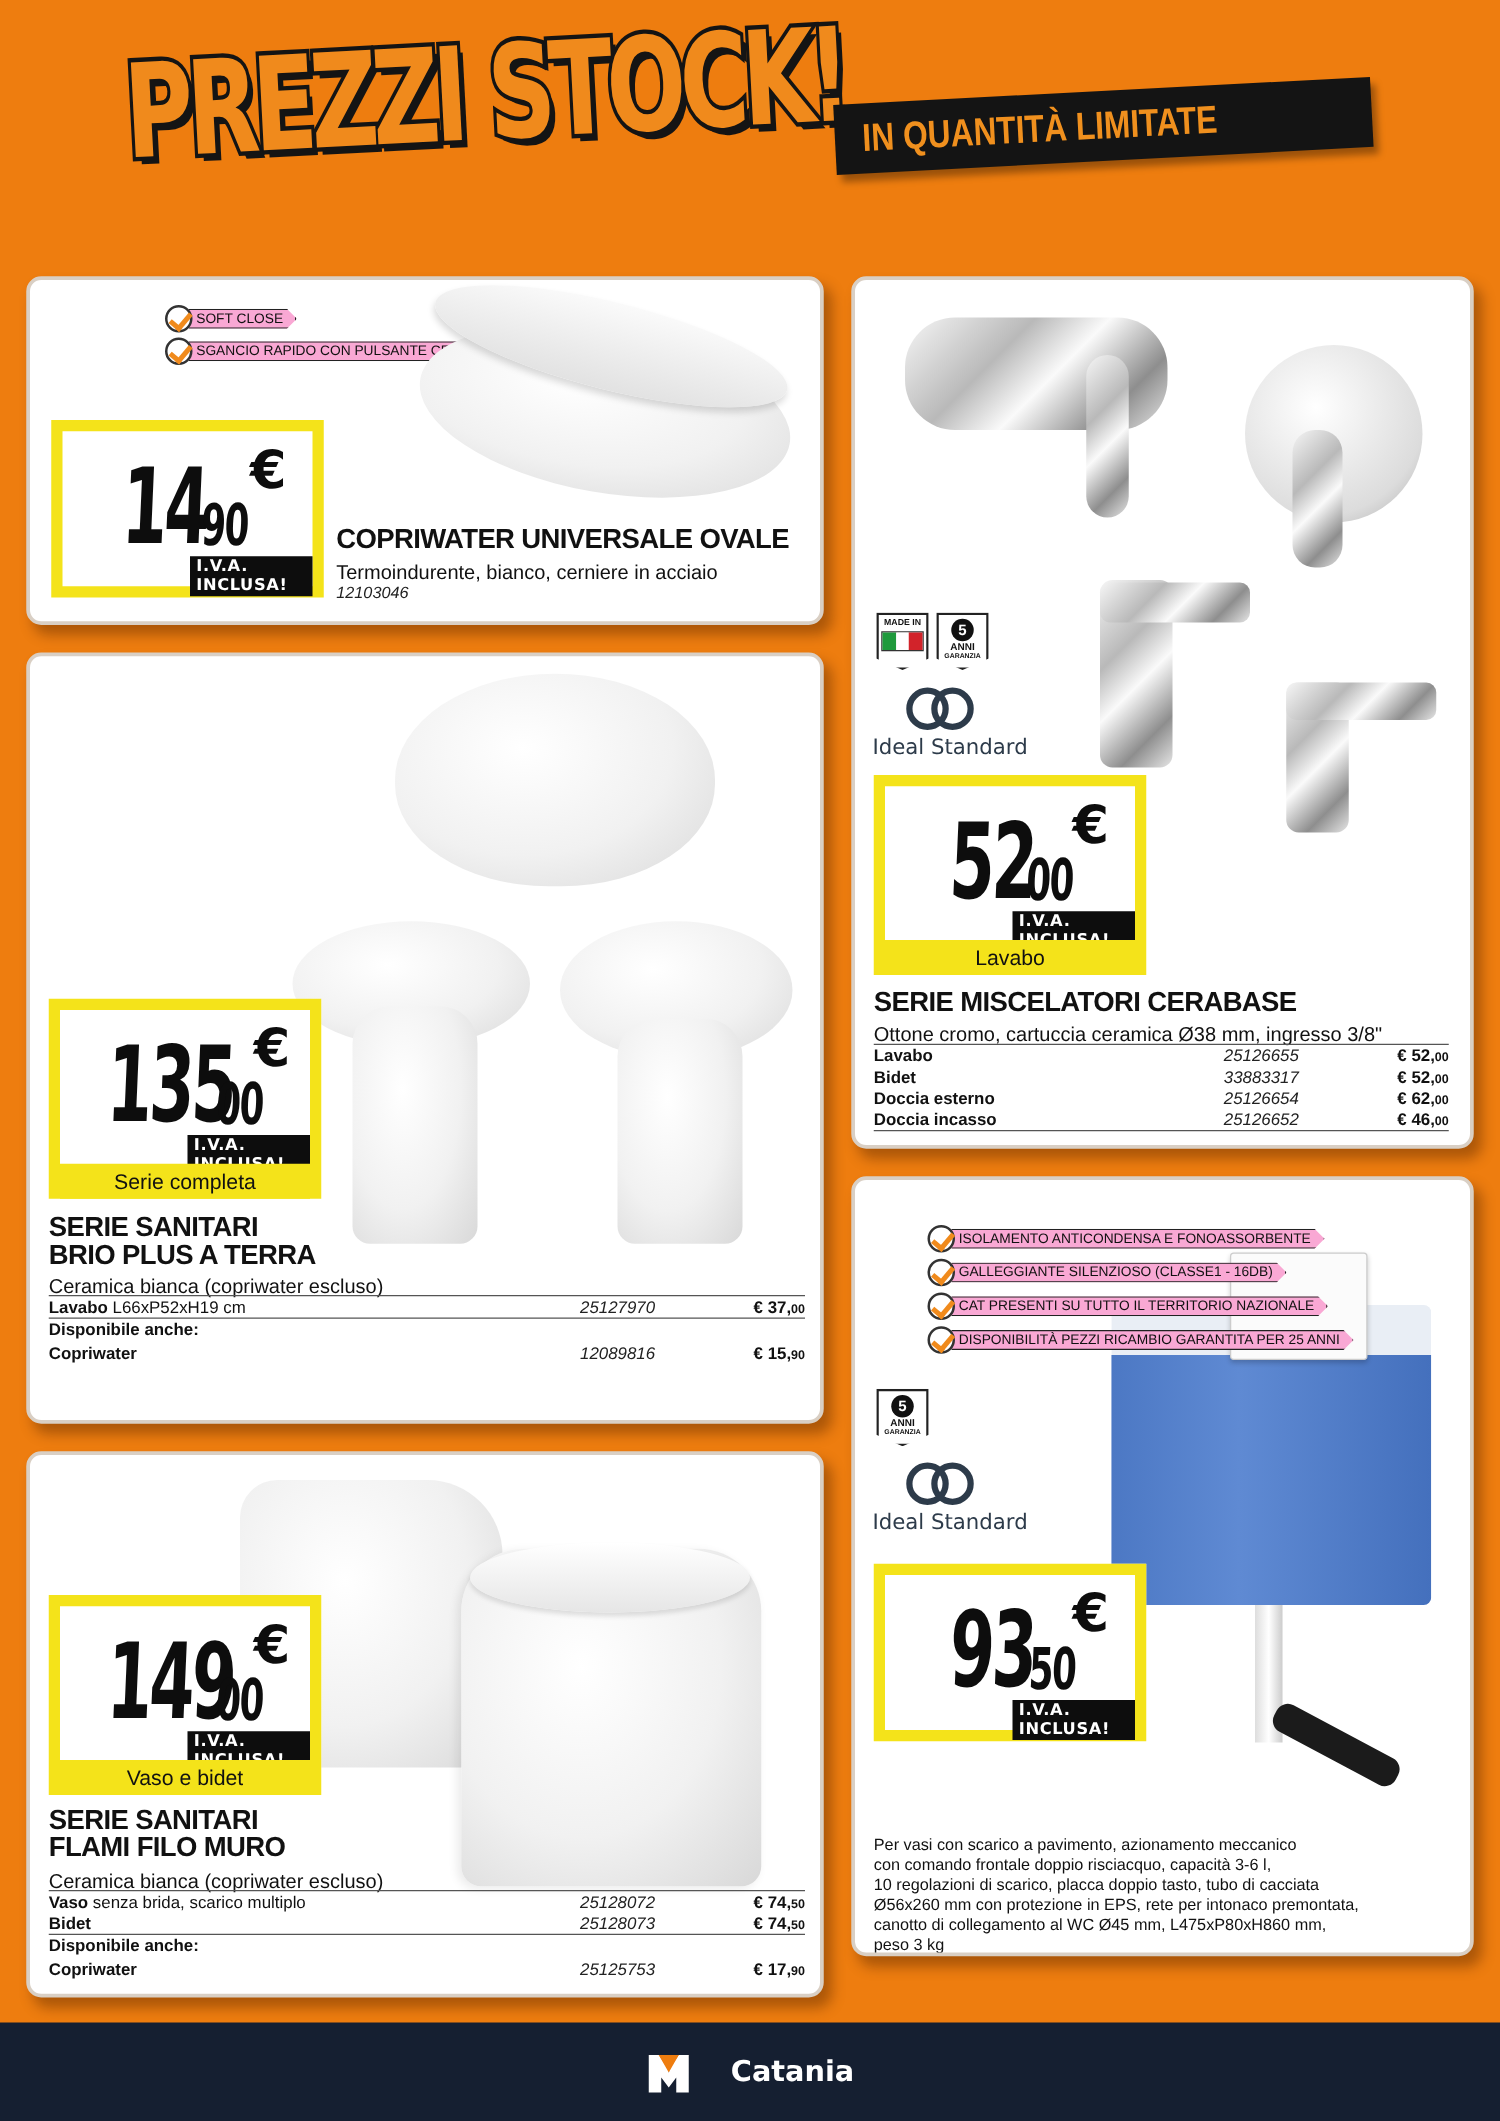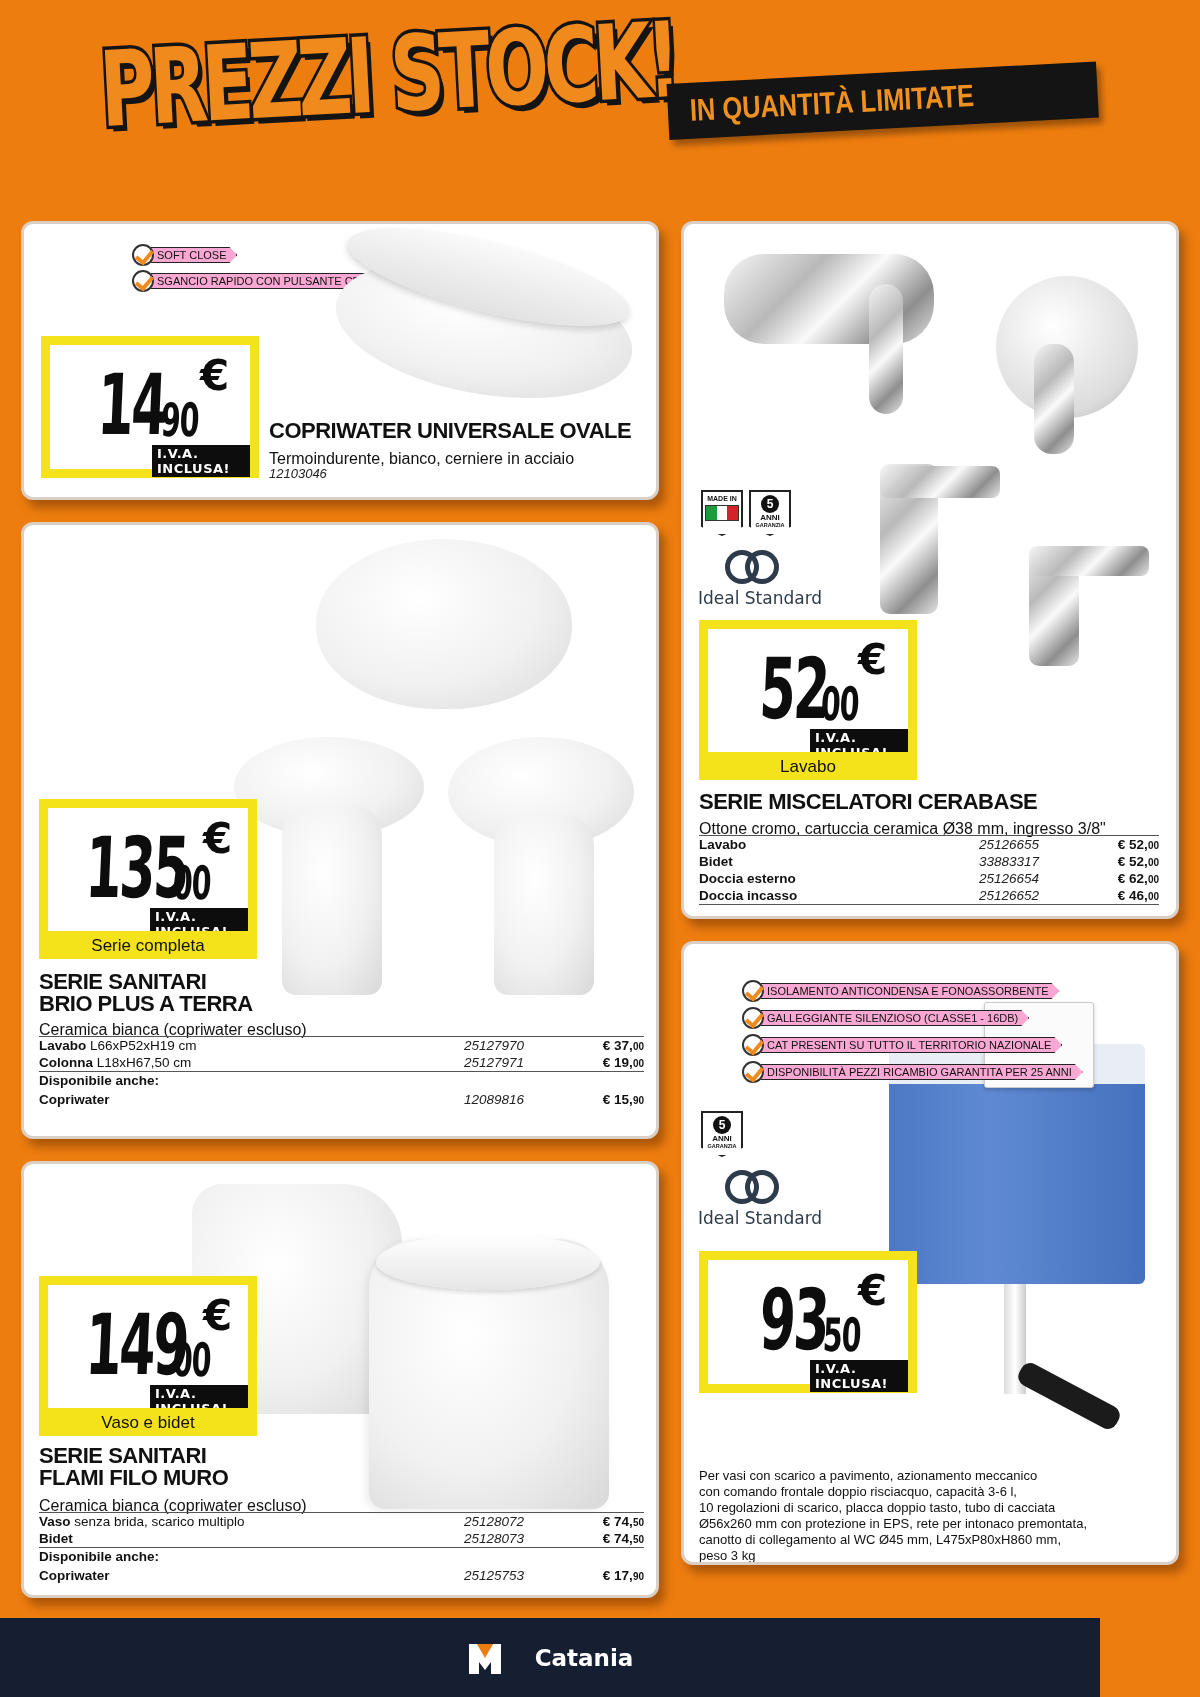--- a/index.html
+++ b/index.html
@@ -116,21 +116,21 @@
     border-radius: 50%; font-size: 12px; line-height: 18px;
   }
   .badge-5 .bt1 { font-size: 8px; line-height: 8px; margin-top: 1px; }
   .badge-5 .bt2 { font-size: 5.5px; line-height: 7px; }
   .ideal-logo { position: absolute; text-align: center; }
   .rings { position: relative; width: 60px; height: 36px; margin: 0 auto; }
   .rings i { position: absolute; top: 0; width: 34px; height: 34px; border: 5px solid #2d3b4a; border-radius: 50%; }
   .ideal-name { font-family: "DejaVu Sans", sans-serif; font-size: 17px; color: #2d3b4a; margin-top: 2px; white-space: nowrap; }
   
   .footer {
-    position: absolute; left: 0; top: 1618px; width: 1100px; height: 79px; background: #151f31;
+    position: absolute; left: 0; top: 1618px; width: 1200px; height: 79px; background: #151f31;
     display: flex; align-items: center; justify-content: center; gap: 32px;
   }
   .footer-logo { width: 36px; height: 36px; position: relative; }
   .footer-name { color: #fff; font-family: "DejaVu Sans", sans-serif; font-weight: 700; font-size: 23px; }
 </style>
 </head>
 <body>
 
 <div class="header">
   <div class="headline">PREZZI STOCK!</div>
@@ -250,25 +250,20 @@
     <span>BRIO PLUS A TERRA</span>
   </div>
   <div class="desc" style="left:15px; top:495px;">Ceramica bianca (copriwater escluso)</div>
   <div class="ptable" style="left:15px; top:511px; width:605px;">
     <div class="rule"></div>
     <div class="row">
       <span class="c-label"><b>Lavabo</b><span> L66xP52xH19 cm</span></span>
       <span class="c-code">25127970</span>
       <span class="c-price"><span>€ 37,</span><small>00</small></span>
     </div>
-    <div class="row">
-      <span class="c-label"><b>Colonna</b><span> L18xH67,50 cm</span></span>
-      <span class="c-code">25127971</span>
-      <span class="c-price"><span>€ 19,</span><small>00</small></span>
-    </div>
     <div class="rule"></div>
     <div class="row">
       <span class="c-label"><b>Disponibile anche:</b></span>
     </div>
     <div class="row" style="margin-top:2px;">
       <span class="c-label"><b>Copriwater</b></span>
       <span class="c-code">12089816</span>
       <span class="c-price"><span>€ 15,</span><small>90</small></span>
     </div>
   </div>

